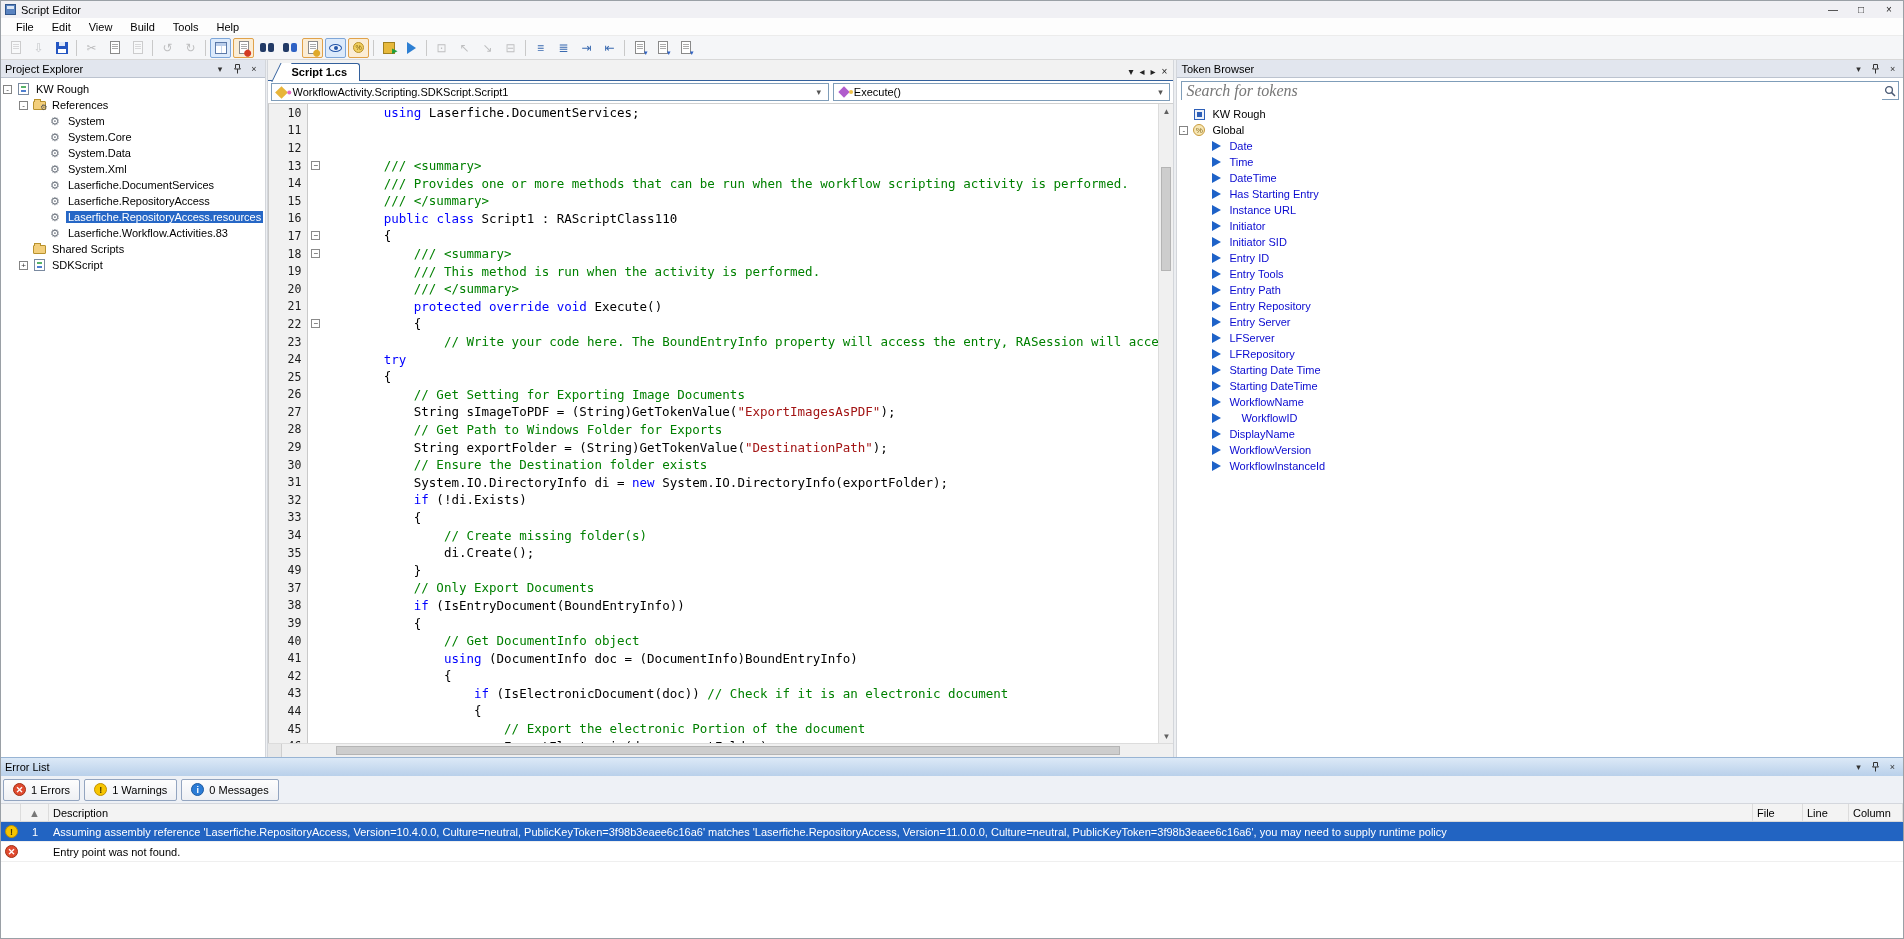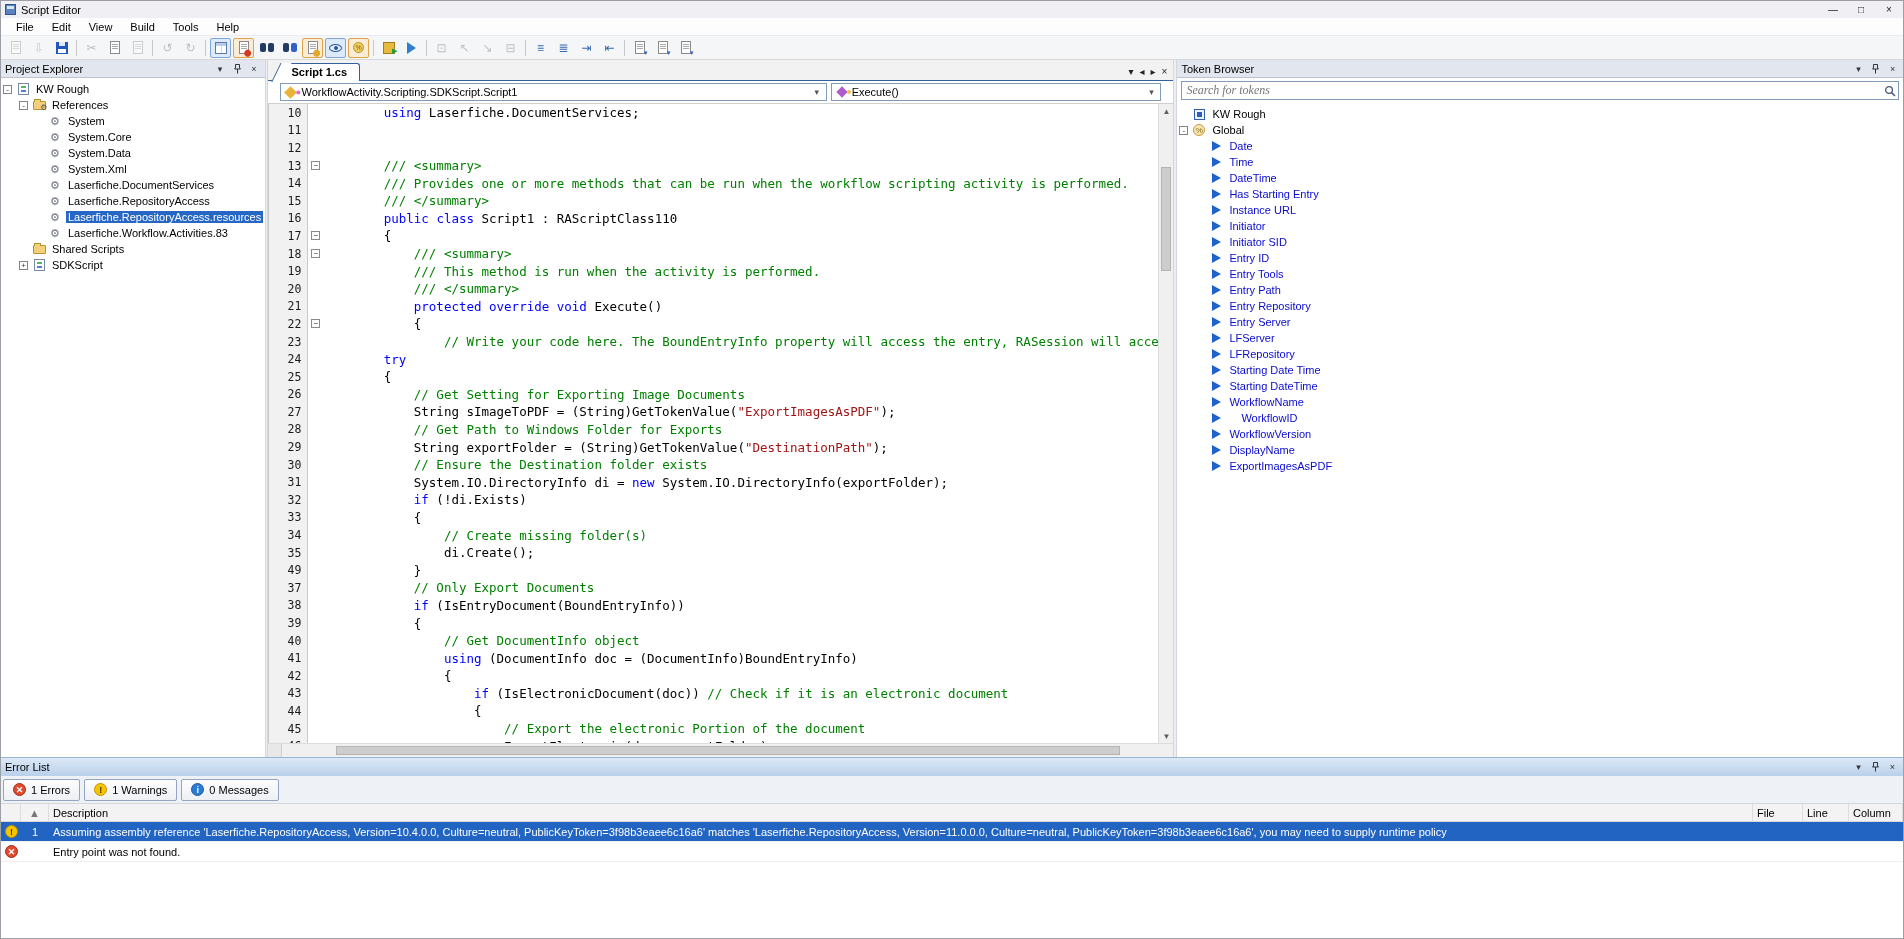--- a/index.html
+++ b/index.html
@@ -76,21 +76,21 @@
   .ic-folderref { position:relative; }
   .ic-folderref .ovl { position:absolute; right:-3px; bottom:-3px; font-size:8px; color:#555; }
 
   
   .editor { flex:1 1 auto; display:flex; flex-direction:column; background:#fff; min-width:0; }
   .tabstrip { height:21px; background:#f2f2f2; border-bottom:1px solid #33609c; display:flex; align-items:flex-end; padding-left:14px; flex:0 0 auto; }
   .tab { position:relative; background:#fff; border:1px solid #33609c; border-bottom:none; padding:2px 12px 3px 8px; font-weight:bold; font-size:11px; margin-bottom:-1px; border-top-right-radius:3px; }
   .tab::before { content:""; position:absolute; left:-7px; bottom:-1px; width:10px; height:110%; background:#fff; border-left:1px solid #33609c; transform:skewX(-26deg); }
   .tab span { position:relative; }
   .tab-nav { margin-left:auto; display:flex; align-items:center; gap:6px; padding:0 6px 3px 0; color:#222; font-size:10px; }
-  .combos { height:23px; display:flex; gap:4px; padding:2px 12px; border-bottom:1px solid #d0d0d0; flex:0 0 auto; }
+  .combos { height:23px; display:flex; gap:4px; padding:2px 3px; border-bottom:1px solid #d0d0d0; flex:0 0 auto; }
   .combo { border:1px solid #7f9db9; background:#fff; display:flex; align-items:center; padding:0 2px 0 4px; font-size:11px; overflow:hidden; white-space:nowrap; }
   .combo .chev { margin-left:auto; width:14px; text-align:center; color:#555; font-size:9px; }
   .combo.c1 { flex:0 0 62%; }
   .combo.c2 { flex:1 1 auto; }
   .ic-class { width:9px; height:9px; background:#e8b53a; transform:rotate(45deg); margin:0 6px 0 1px; position:relative; flex:0 0 auto; }
   .ic-class::after { content:""; position:absolute; right:-3px; top:-3px; width:4px; height:4px; border-radius:50%; background:#e36bc0; transform:rotate(-45deg); }
   .ic-method { width:8px; height:8px; background:#b05ccc; transform:rotate(45deg); margin:0 6px 0 2px; position:relative; flex:0 0 auto; }
   .ic-method::after { content:""; position:absolute; right:-3px; top:-3px; width:4px; height:4px; border-radius:50%; background:#f0c24a; transform:rotate(-45deg); }
 
   .code-wrap { flex:1 1 auto; display:flex; min-height:0; position:relative; }
@@ -107,21 +107,21 @@
   .vs-track { flex:1; width:100%; position:relative; }
   .vs-thumb { position:absolute; top:8%; height:17%; left:2px; right:2px; background:#cdcdcd; border:1px solid #b4b4b4; }
   .hscroll { height:14px; flex:0 0 auto; background:#f0f0f0; border-top:1px solid #dcdcdc; display:flex; }
   .hs-corner { width:14px; height:100%; border-right:1px solid #cfcfcf; background:#e8e8e8; }
   .hs-track { flex:1; position:relative; }
   .hs-thumb { position:absolute; left:6%; width:88%; top:2px; bottom:2px; background:#cdcdcd; border:1px solid #b4b4b4; }
 
   
   .token-browser { width:738px; background:#fff; display:flex; flex-direction:column; }
   .tb-search { margin:3px 4px; height:19px; border:1px solid #7f9db9; display:flex; align-items:center; background:#fff; flex:0 0 auto; }
-  .tb-search input { flex:1; border:none; outline:none; font-family:"Liberation Serif", serif; font-style:italic; font-size:12px; padding:0 4px; color:#333; }
+  .tb-search input { flex:1; border:none; outline:none; font-family:"Liberation Serif", serif; font-style:italic; font-size:16px; padding:0 4px; color:#333; }
   .tb-search input::placeholder { color:#777; font-style:italic; }
   .mag { width:16px; display:flex; align-items:center; justify-content:center; }
   .ic-arrow { width:0; height:0; border-left:9px solid #1e62c8; border-top:5px solid transparent; border-bottom:5px solid transparent; }
   .ic-pct { width:12px; height:12px; border-radius:50%; background:#f7e6b4; border:1px solid #c89b3c; color:#8a6d1d; font-size:8px; display:flex; align-items:center; justify-content:center; }
   .ic-kwroot { width:11px; height:11px; background:#eef2fa; border:1px solid #2d5fb8; display:flex; align-items:center; justify-content:center; }
   .ic-kwroot i { width:5px; height:5px; background:#2d5fb8; display:block; }
   .token-browser .tlabel { color:#0a0ad0; }
   .token-browser .trow.plain .tlabel { color:#000; }
 
   
@@ -760,33 +760,33 @@
           <div class="trow" style="padding-left: 30px; gap: 12px;">
             <span class="tico">
               <span class="ic-arrow"></span>
             </span>
             <span class="tlabel">WorkflowID</span>
           </div>
           <div class="trow" style="padding-left: 30px;">
             <span class="tico">
               <span class="ic-arrow"></span>
             </span>
+            <span class="tlabel">DisplayName</span>
+          </div>
+          <div class="trow" style="padding-left: 30px;">
+            <span class="tico">
+              <span class="ic-arrow"></span>
+            </span>
             <span class="tlabel">WorkflowVersion</span>
           </div>
           <div class="trow" style="padding-left: 30px;">
             <span class="tico">
               <span class="ic-arrow"></span>
             </span>
-            <span class="tlabel">DisplayName</span>
-          </div>
-          <div class="trow" style="padding-left: 30px;">
-            <span class="tico">
-              <span class="ic-arrow"></span>
-            </span>
-            <span class="tlabel">ExportImagesAsPDF</span>
+            <span class="tlabel">WorkflowInstanceId</span>
           </div>
         </div>
     </div>
   </div>
 
   <div class="errorlist">
     <div class="el-header">
       <span class="panel-title">Error List</span>
       <span class="ph-btns">
         <span class="ph-btn">▾</span>

